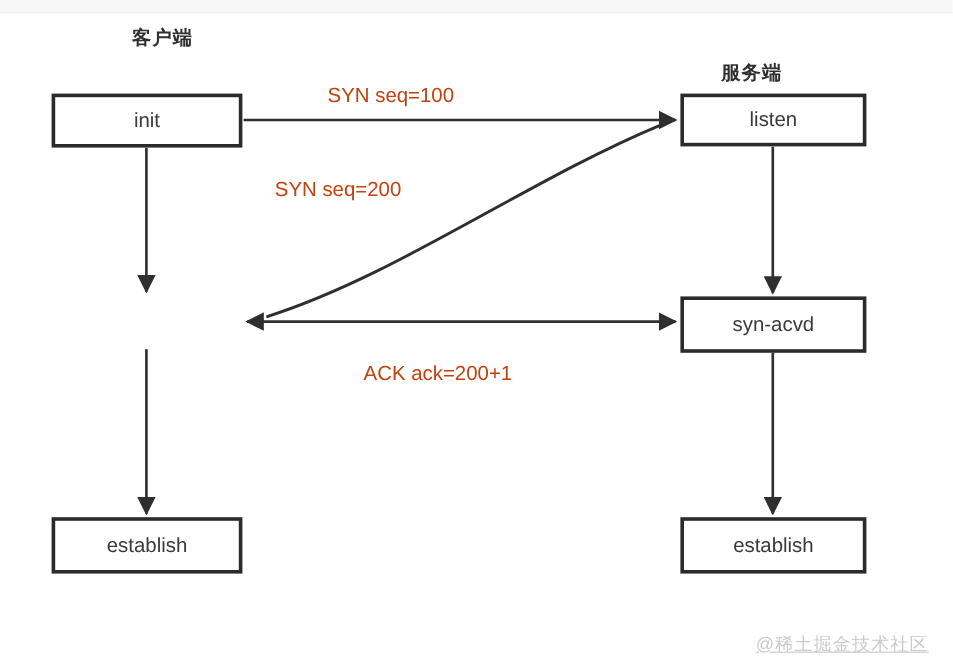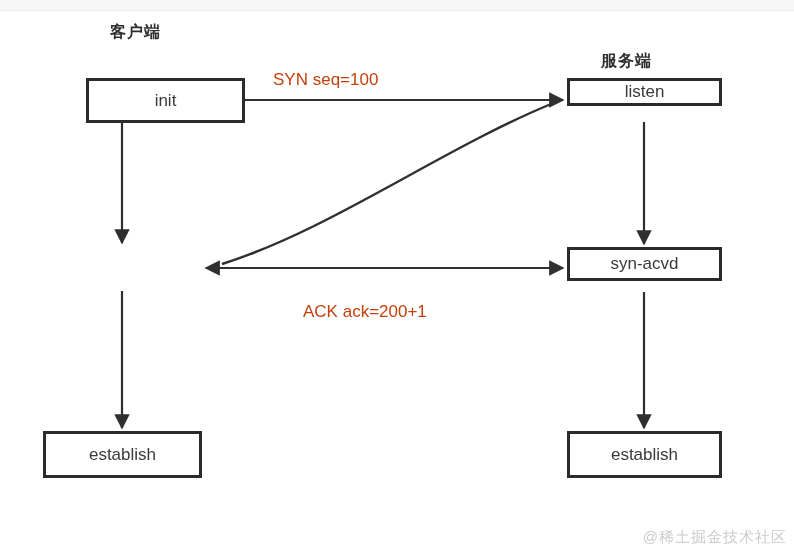--- a/index.html
+++ b/index.html
@@ -26,24 +26,24 @@
     position: absolute;
     background: #ffffff;
     border: 3px solid #2b2b2b;
     box-sizing: border-box;
     display: flex;
     align-items: center;
     justify-content: center;
     font-size: 17px;
     color: #3a3a3a;
   }
-  .node-init        { left: 43px;  top: 78px;  width: 159px; height: 45px; margin-left: 43px; }
-  .node-listen      { left: 567px; top: 78px;  width: 155px; height: 28px; }
+  .node-init        { left: 43px;  top: 78px;  width: 159px; height: 45px; }
+  .node-listen      { left: 567px; top: 78px;  width: 155px; height: 44px; }
   .node-syn-send    { left: 43px;  top: 246px; width: 159px; height: 45px; }
-  .node-syn-acvd    { left: 567px; top: 247px; width: 155px; height: 34px; }
+  .node-syn-acvd    { left: 567px; top: 247px; width: 155px; height: 47px; }
   .node-establish-l { left: 43px;  top: 431px; width: 159px; height: 47px; }
   .node-establish-r { left: 567px; top: 431px; width: 155px; height: 47px; }
   .col-label {
     position: absolute;
     font-size: 16px;
     font-weight: 600;
     color: #2f2f2f;
     letter-spacing: 1px;
     white-space: nowrap;
   }
@@ -54,26 +54,27 @@
     font-size: 17px;
     color: #c2410c;
     white-space: nowrap;
   }
   .edge-label-syn      { left: 273px; top: 70px;  }
   .edge-label-synack-1 { left: 229px; top: 148px; }
   .edge-label-synack-2 { left: 227px; top: 190px; }
   .edge-label-ack      { left: 303px; top: 289px; margin-top: 13px; }
   .watermark {
     position: absolute;
-    right: 7px;
+    right: 20px;
     top: 528px;
     font-size: 15px;
     color: #cbcbcb;
     letter-spacing: 1px;
     white-space: nowrap;
+    text-decoration: underline;
   }
 </style>
 </head>
 <body>
 
 <div class="canvas">
 
   <div class="top-strip"></div>
 
   <svg class="arrow-layer" width="794" height="559" viewBox="0 0 794 559">
@@ -99,17 +100,18 @@
   <div class="col-label col-label-client">客户端</div>
   <div class="col-label col-label-server">服务端</div>
 
   <div class="node node-init">init</div>
   <div class="node node-listen">listen</div>
   <div class="node node-syn-acvd">syn-acvd</div>
   <div class="node node-establish-l">establish</div>
   <div class="node node-establish-r">establish</div>
 
   <div class="edge-label edge-label-syn">SYN seq=100</div>
+  <div class="edge-label edge-label-synack-1">SYN seq=200</div>
   <div class="edge-label edge-label-ack">ACK ack=200+1</div>
 
   <div class="watermark">@稀土掘金技术社区</div>
 
 </div>
 
 </body></html>

